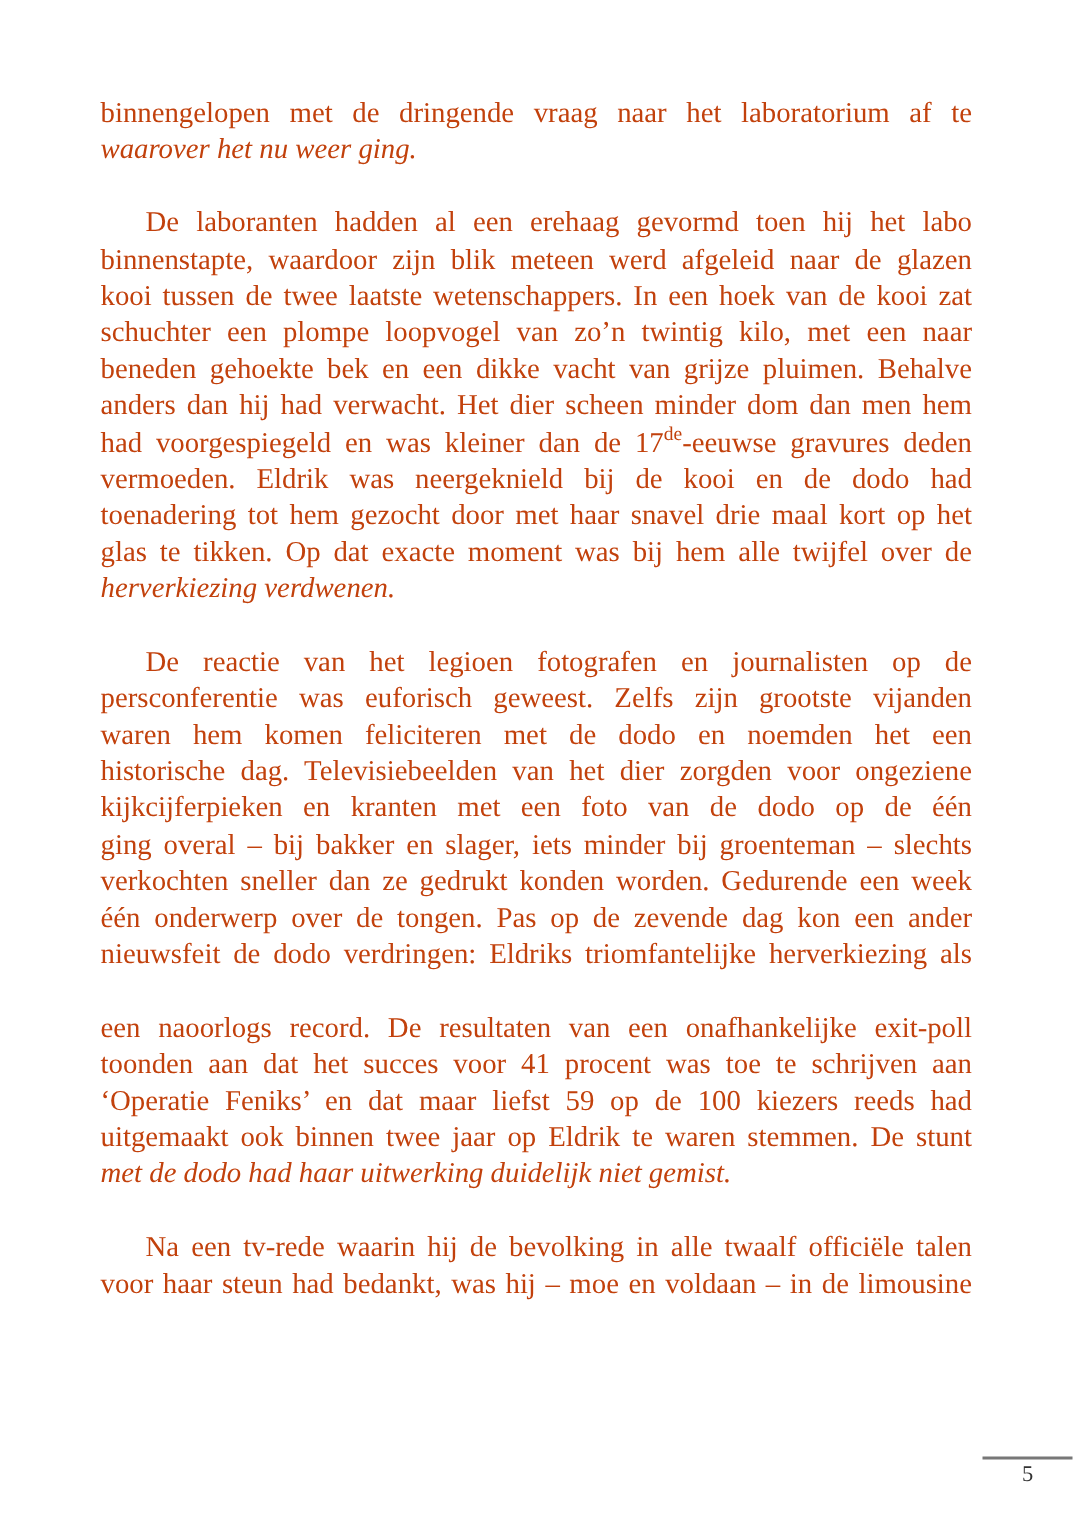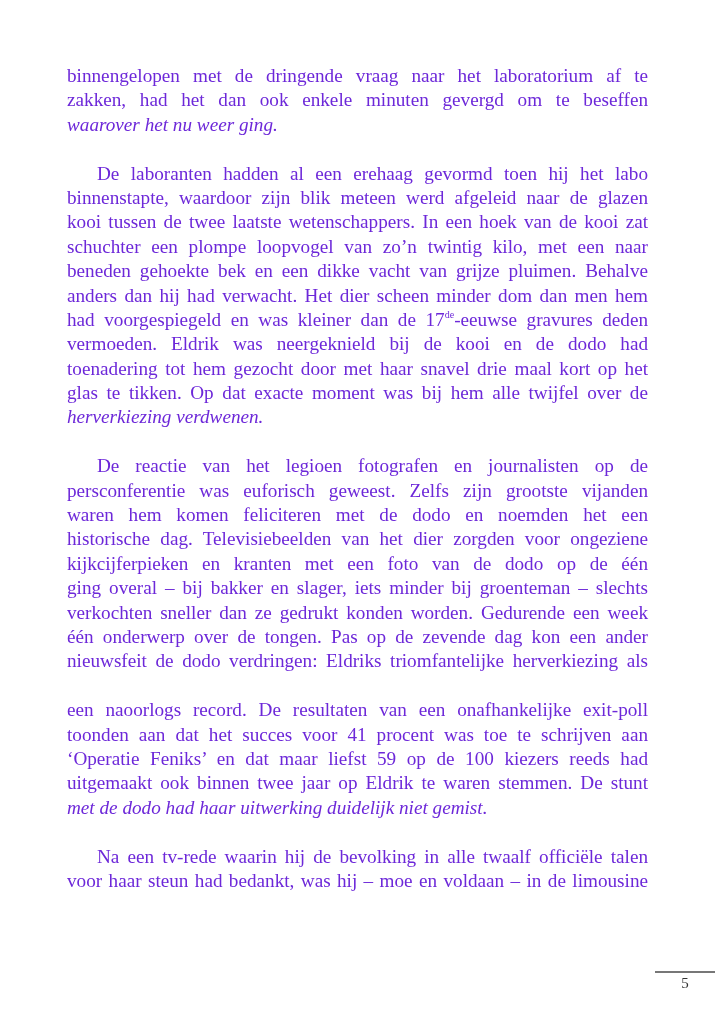--- a/index.html
+++ b/index.html
@@ -1,44 +1,43 @@
 <!DOCTYPE html>
 <html><head>
 <meta charset="utf-8">
 <style>
   html, body { margin: 0; padding: 0; background: #ffffff; }
   body { width: 717px; height: 1024px; position: relative; overflow: hidden; }
   .page { position: absolute; left: 0; top: 0; width: 717px; height: 1024px; background: #fff; }
   .text-col {
     position: absolute; left: 67px; top: 64px; width: 581px;
     font-family: "Liberation Serif", "DejaVu Serif", serif;
-    font-size: 19.2px; color: #6d28d9;
+    font-size: 19.2px; color: #c2410c;
   }
   .para { margin: 0 0 24.4px 0; }
   .line {
     display: block; height: 24.4px; line-height: 24.4px;
     text-align: justify; text-align-last: justify; white-space: nowrap;
   }
   .line.last { text-align-last: left; font-style: italic; }
   .line.indent { text-indent: 30px; }
-  sup { font-size: 10px; vertical-align: 8px; line-height: 0; }
+  sup { font-size: 13px; vertical-align: 8px; line-height: 0; }
   .footer-rule { position: absolute; left: 655px; top: 971px; width: 60px; height: 2px; background: #777; }
   .page-number {
     position: absolute; left: 655px; top: 975px; width: 60px; text-align: center;
     font-family: "Liberation Serif", "DejaVu Serif", serif; font-size: 15px; color: #333;
   }
 </style>
 </head>
 <body>
 
 <div class="page">
   <div class="text-col" id="text-col">
       <div class="para">
         <span class="line">binnengelopen met de dringende vraag naar het laboratorium af te</span>
-        <span class="line">zakken, had het dan ook enkele minuten gevergd om te beseffen</span>
         <span class="line last">waarover het nu weer ging.</span>
       </div>
       <div class="para">
         <span class="line indent">De laboranten hadden al een erehaag gevormd toen hij het labo</span>
         <span class="line">binnenstapte, waardoor zijn blik meteen werd afgeleid naar de glazen</span>
         <span class="line">kooi tussen de twee laatste wetenschappers. In een hoek van de kooi zat</span>
         <span class="line">schuchter een plompe loopvogel van zo’n twintig kilo, met een naar</span>
         <span class="line">beneden gehoekte bek en een dikke vacht van grijze pluimen. Behalve</span>
         <span class="line">anders dan hij had verwacht. Het dier scheen minder dom dan men hem</span>
         <span class="line">had voorgespiegeld en was kleiner dan de 17<sup>de</sup>-eeuwse gravures deden</span>

